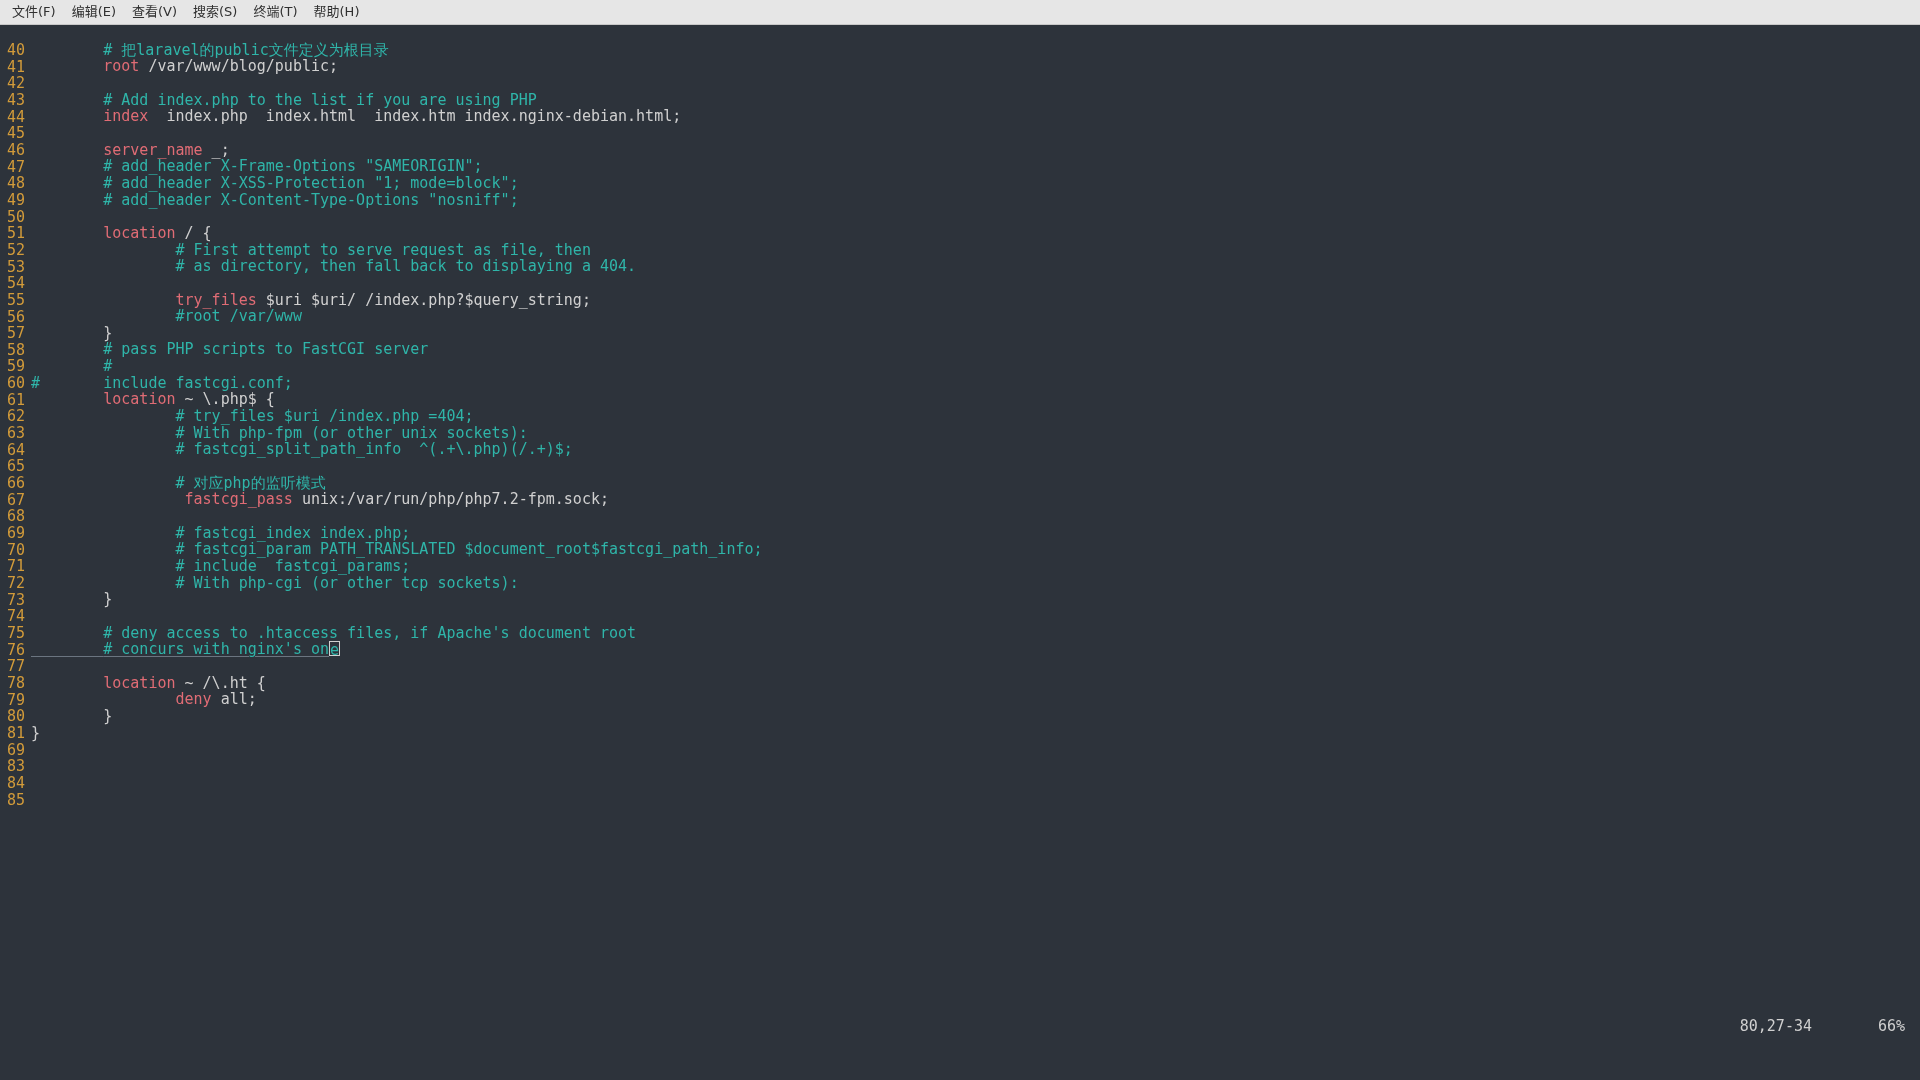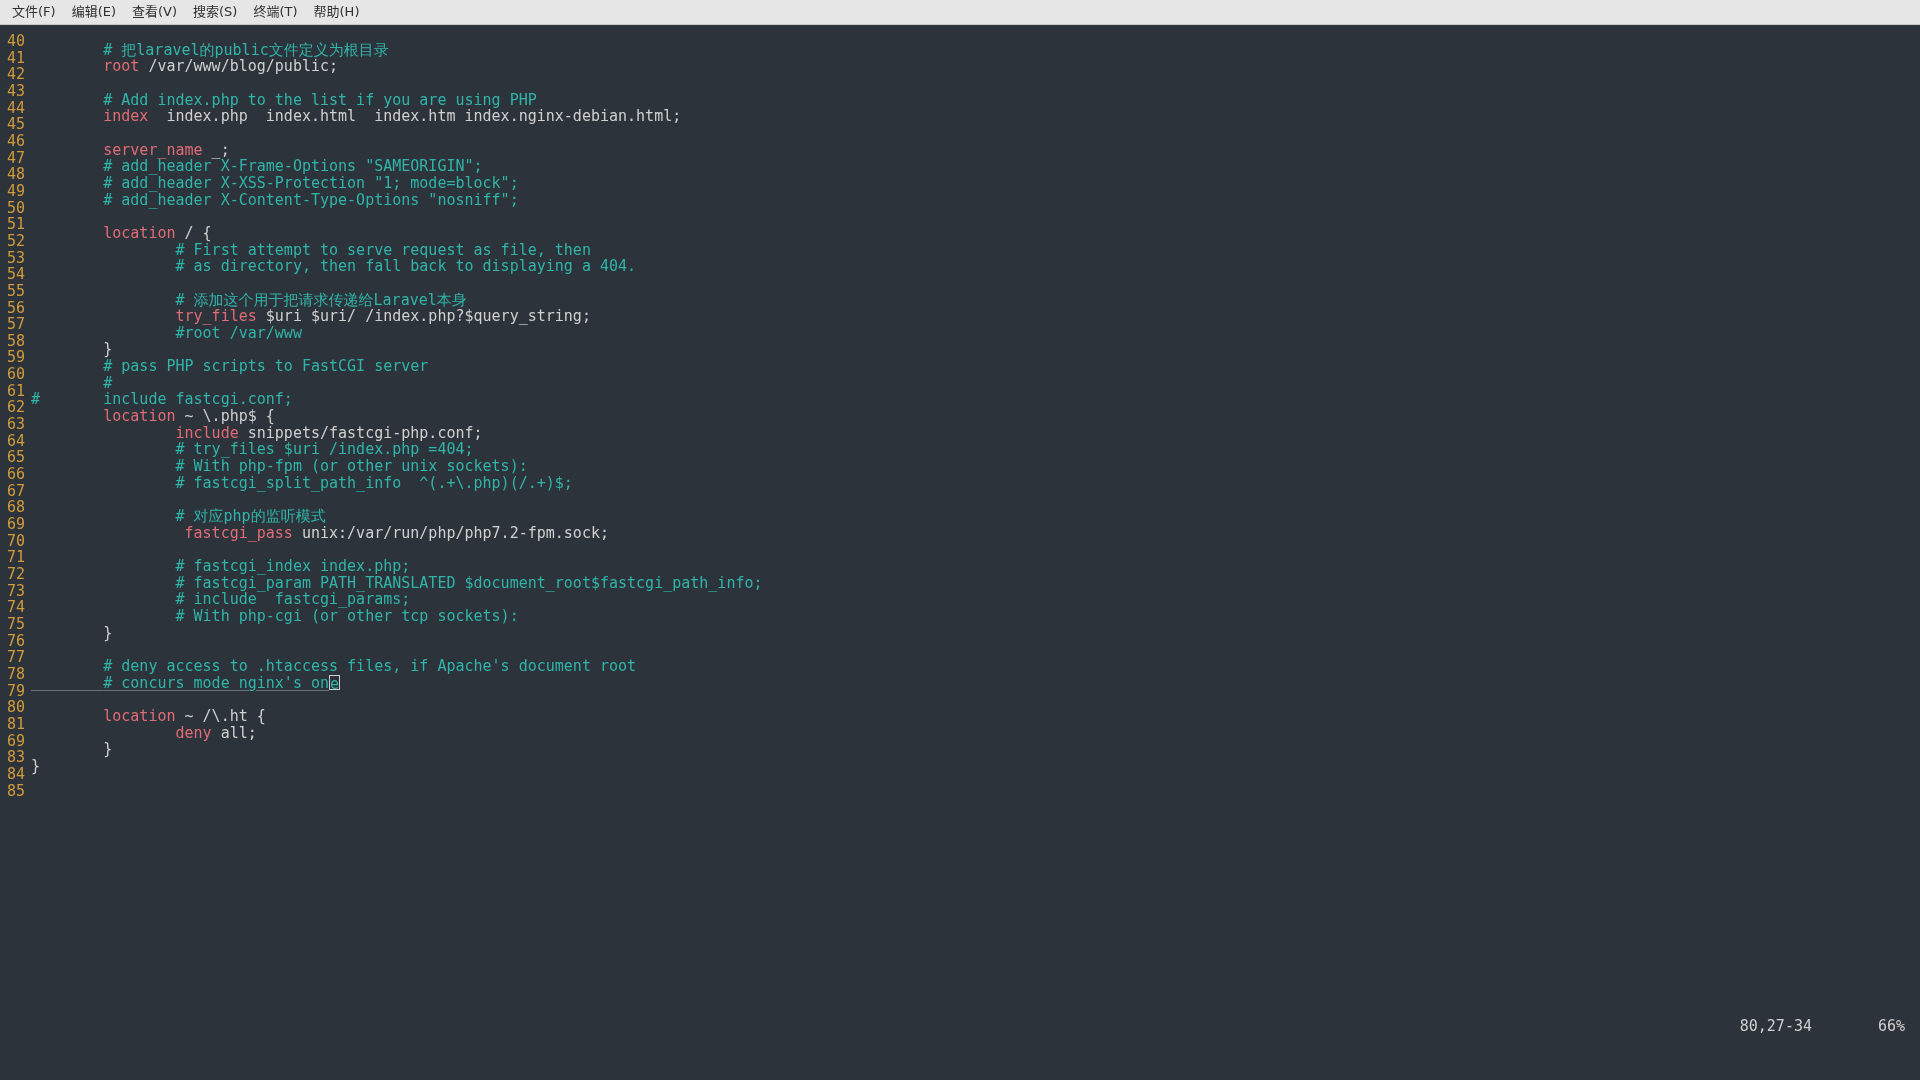--- a/index.html
+++ b/index.html
@@ -37,21 +37,21 @@
     font-size: 15px;
     line-height: 16.67px;
   }
   .gutter {
     position: absolute;
     left: 0;
     top: 0;
     width: 28px;
     text-align: right;
     color: #d29b3a;
-    padding-top: 8px;
+    padding-top: 17px;
   }
   .gutter div {
     height: 16.67px;
     line-height: 16.67px;
     padding-right: 3px;
     white-space: pre;
   }
   .code {
     position: absolute;
     left: 31px;
@@ -170,44 +170,42 @@
       <div class="line">&nbsp;</div>
       <div class="line"><span class="plain">        </span><span class="kw">server_name</span><span class="plain"> _;</span></div>
       <div class="line"><span class="plain">        </span><span class="cmt"># add_header X-Frame-Options "SAMEORIGIN";</span></div>
       <div class="line"><span class="plain">        </span><span class="cmt"># add_header X-XSS-Protection "1; mode=block";</span></div>
       <div class="line"><span class="plain">        </span><span class="cmt"># add_header X-Content-Type-Options "nosniff";</span></div>
       <div class="line">&nbsp;</div>
       <div class="line"><span class="plain">        </span><span class="kw">location</span><span class="plain"> / {</span></div>
       <div class="line"><span class="plain">                </span><span class="cmt"># First attempt to serve request as file, then</span></div>
       <div class="line"><span class="plain">                </span><span class="cmt"># as directory, then fall back to displaying a 404.</span></div>
       <div class="line">&nbsp;</div>
-      <div class="line"><span class="plain">                </span><span class="cmt"># 添加这个用于把请求传递给Laravel本身</span></div>
       <div class="line"><span class="plain">                </span><span class="kw">try_files</span><span class="plain"> $uri $uri/ /index.php?$query_string;</span></div>
       <div class="line"><span class="plain">                </span><span class="cmt">#root /var/www</span></div>
       <div class="line"><span class="plain">        }</span></div>
       <div class="line"><span class="plain">        </span><span class="cmt"># pass PHP scripts to FastCGI server</span></div>
       <div class="line"><span class="plain">        </span><span class="cmt">#</span></div>
       <div class="line"><span class="cmt">#       include fastcgi.conf;</span></div>
       <div class="line"><span class="plain">        </span><span class="kw">location</span><span class="plain"> ~ \.php$ {</span></div>
-      <div class="line"><span class="plain">                </span><span class="kw">include</span><span class="plain"> snippets/fastcgi-php.conf;</span></div>
       <div class="line"><span class="plain">                </span><span class="cmt"># try_files $uri /index.php =404;</span></div>
       <div class="line"><span class="plain">                </span><span class="cmt"># With php-fpm (or other unix sockets):</span></div>
       <div class="line"><span class="plain">                </span><span class="cmt"># fastcgi_split_path_info  ^(.+\.php)(/.+)$;</span></div>
       <div class="line">&nbsp;</div>
       <div class="line"><span class="plain">                </span><span class="cmt"># 对应php的监听模式</span></div>
       <div class="line"><span class="plain">                 </span><span class="kw">fastcgi_pass</span><span class="plain"> unix:/var/run/php/php7.2-fpm.sock;</span></div>
       <div class="line">&nbsp;</div>
       <div class="line"><span class="plain">                </span><span class="cmt"># fastcgi_index index.php;</span></div>
       <div class="line"><span class="plain">                </span><span class="cmt"># fastcgi_param PATH_TRANSLATED $document_root$fastcgi_path_info;</span></div>
       <div class="line"><span class="plain">                </span><span class="cmt"># include  fastcgi_params;</span></div>
       <div class="line"><span class="plain">                </span><span class="cmt"># With php-cgi (or other tcp sockets):</span></div>
       <div class="line"><span class="plain">        }</span></div>
       <div class="line">&nbsp;</div>
       <div class="line"><span class="plain">        </span><span class="cmt"># deny access to .htaccess files, if Apache's document root</span></div>
-      <div class="line cursor-line"><span class="plain">        </span><span class="cmt"># concurs mode nginx's on</span><span class="cursor-box cmt">e</span></div>
+      <div class="line cursor-line"><span class="plain">        </span><span class="cmt"># concurs with nginx's on</span><span class="cursor-box cmt">e</span></div>
       <div class="line">&nbsp;</div>
       <div class="line"><span class="plain">        </span><span class="kw">location</span><span class="plain"> ~ /\.ht {</span></div>
       <div class="line"><span class="plain">                </span><span class="kw">deny</span><span class="plain"> all;</span></div>
       <div class="line"><span class="plain">        }</span></div>
       <div class="line"><span class="plain">}</span></div>
     </div>
   <div class="statusbar">
     <span class="pos">80,27-34</span>
     <span class="pct">66%</span>
   </div>

